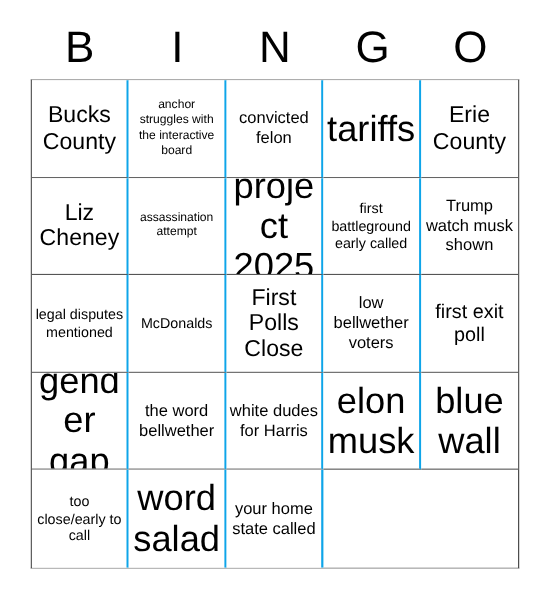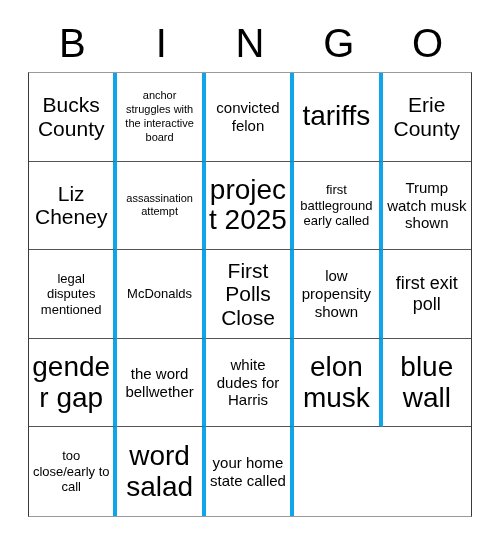--- a/index.html
+++ b/index.html
@@ -59,21 +59,21 @@
     grid-template-rows: repeat(5, 1fr);
     border-top: 1px solid #9a9a9a;
     border-left: 1px solid #3a3a3a;
     border-right: 1px solid #3a3a3a;
     border-bottom: 1px solid #9a9a9a;
     background: #ffffff;
   }
 
   .bingo-cell {
     box-sizing: border-box;
-    border-right: 4px solid #0ea5e9;
+    border-right: 2px solid #0ea5e9;
     border-bottom: 1px solid #555555;
     display: flex;
     align-items: center;
     justify-content: center;
     text-align: center;
     padding: 2px 3px;
     overflow: hidden;
     background: #ffffff;
   }
   .bingo-cell:nth-child(5n) {
@@ -91,21 +91,21 @@
     color: #000000;
     word-wrap: break-word;
   }
 
   
   .sz-xs  { font-size: 11px; line-height: 1.25; }
   .sz-sm  { font-size: 13px; line-height: 1.2; }
   .sz-md  { font-size: 15px; line-height: 1.18; }
   .sz-lg  { font-size: 18px; line-height: 1.15; }
   .sz-xl  { font-size: 21px; line-height: 1.12; }
-  .sz-xxl { font-size: 28px; line-height: 1.1; }
+  .sz-xxl { font-size: 33px; line-height: 1.1; }
 </style>
 </head>
 <body>
 
 <div id="card-root">
 
   <div id="bingo-header">
     <div class="header-letter">B</div>
     <div class="header-letter">I</div>
     <div class="header-letter">N</div>
@@ -149,21 +149,21 @@
     <div class="bingo-cell">
         <span class="cell-text sz-sm">legal disputes mentioned</span>
       </div>
     <div class="bingo-cell">
         <span class="cell-text sz-sm">McDonalds</span>
       </div>
     <div class="bingo-cell">
         <span class="cell-text sz-xl">First Polls Close</span>
       </div>
     <div class="bingo-cell">
-        <span class="cell-text sz-md">low propensity shown</span>
+        <span class="cell-text sz-md">low bellwether voters</span>
       </div>
 
     <div class="bingo-cell">
         <span class="cell-text sz-lg">first exit poll</span>
       </div>
     <div class="bingo-cell">
         <span class="cell-text sz-xxl">gender gap</span>
       </div>
     <div class="bingo-cell">
         <span class="cell-text sz-md">the word bellwether</span>

